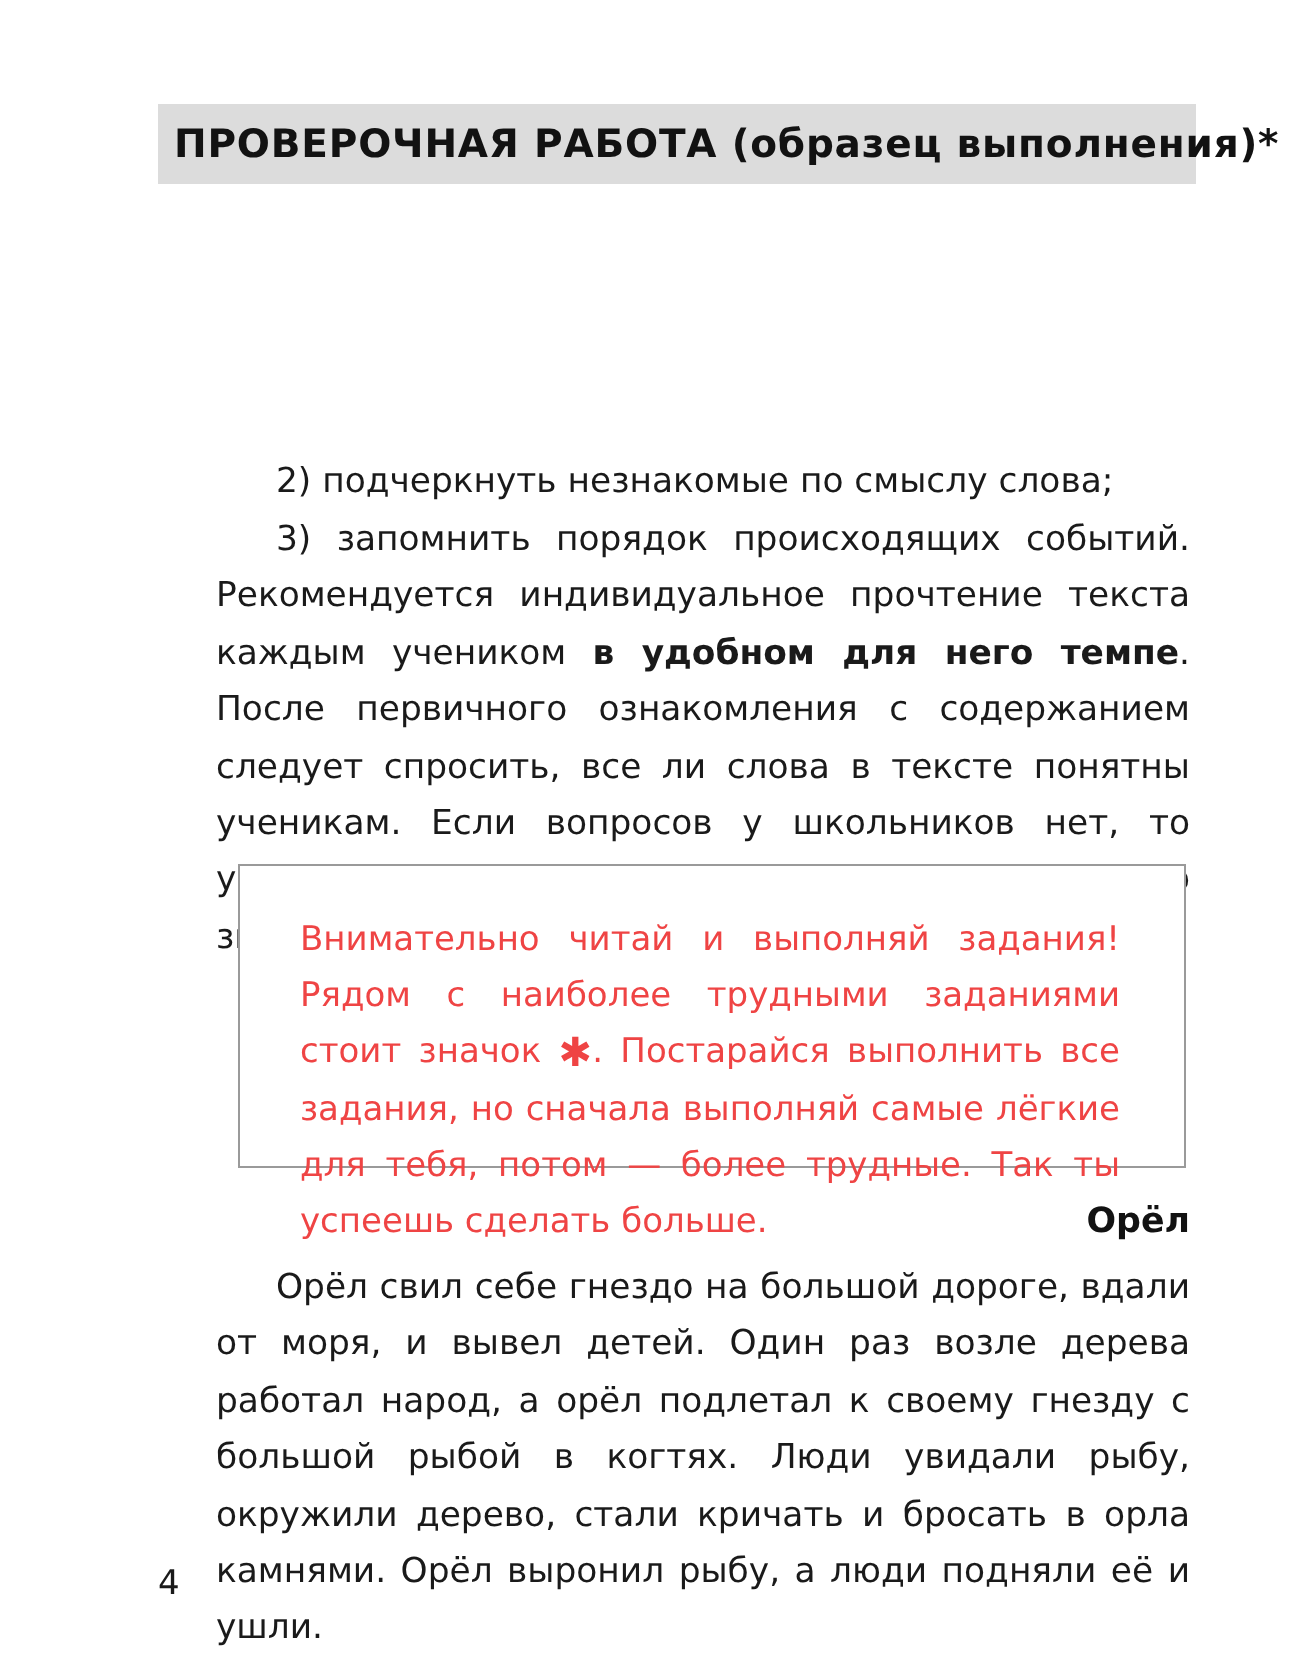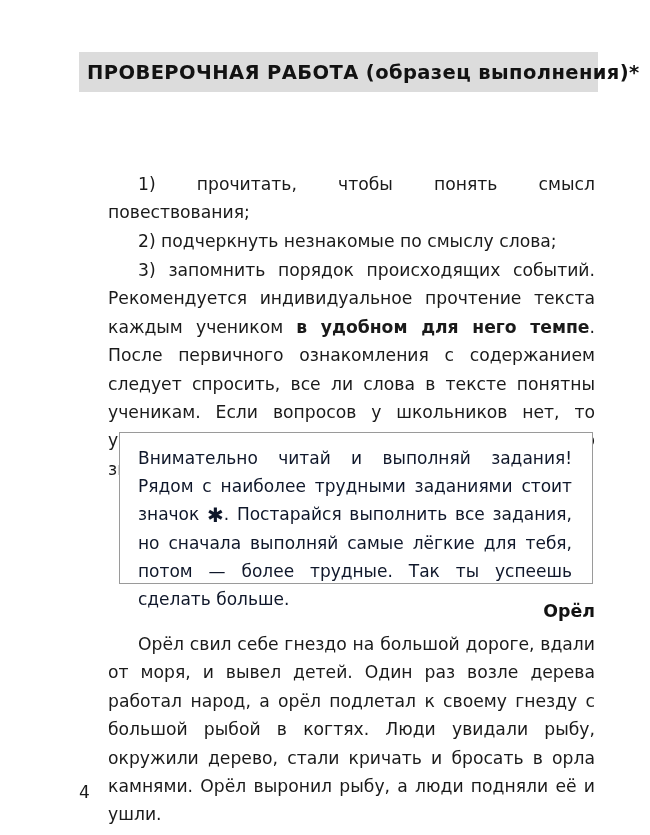--- a/index.html
+++ b/index.html
@@ -81,25 +81,25 @@
     box-sizing: border-box;
     background: #ffffff;
   }
   .callout-inner {
     position: absolute;
     left: 18px;
     top: 11px;
     width: 434px;
   }
   .callout p {
-    margin: 0;
+    margin: 12px;
     font-size: 17px;
     line-height: 28.2px;
     text-align: justify;
-    color: #0f172a;
+    color: #ef4444;
   }
   .star {
     font-weight: bold;
     font-size: 20px;
     line-height: 0;
     position: relative;
     top: 2px;
     letter-spacing: 0;
   }
 
@@ -133,23 +133,20 @@
 </head>
 <body>
 
 <div class="page">
 
   <div class="header-band">
     <div class="header-title">ПРОВЕРОЧНАЯ  РАБОТА  (образец  выполнения)*</div>
   </div>
 
 
-  <div class="col" style="top:170px;">
-    <p class="body indent">1) прочитать, чтобы понять смысл повествования;</p>
-  </div>
 
   <div class="col" style="top:227px;">
     <p class="body indent">2) подчеркнуть незнакомые по смыслу слова;</p>
   </div>
 
   <div class="col" style="top:256px;">
     <p class="body indent"><span>3) запомнить порядок происходящих событий. Рекомендуется индивидуальное прочтение текста каждым учеником </span><b class="strong">в удобном для него темпе</b><span>. После первичного ознакомления с содержанием следует спросить, все ли слова в тексте понятны ученикам. Если вопросов у школьников нет, то учителю надо проверить знание лексического значения отдельных слов из текста.</span></p>
   </div>
 
   <div class="callout">

